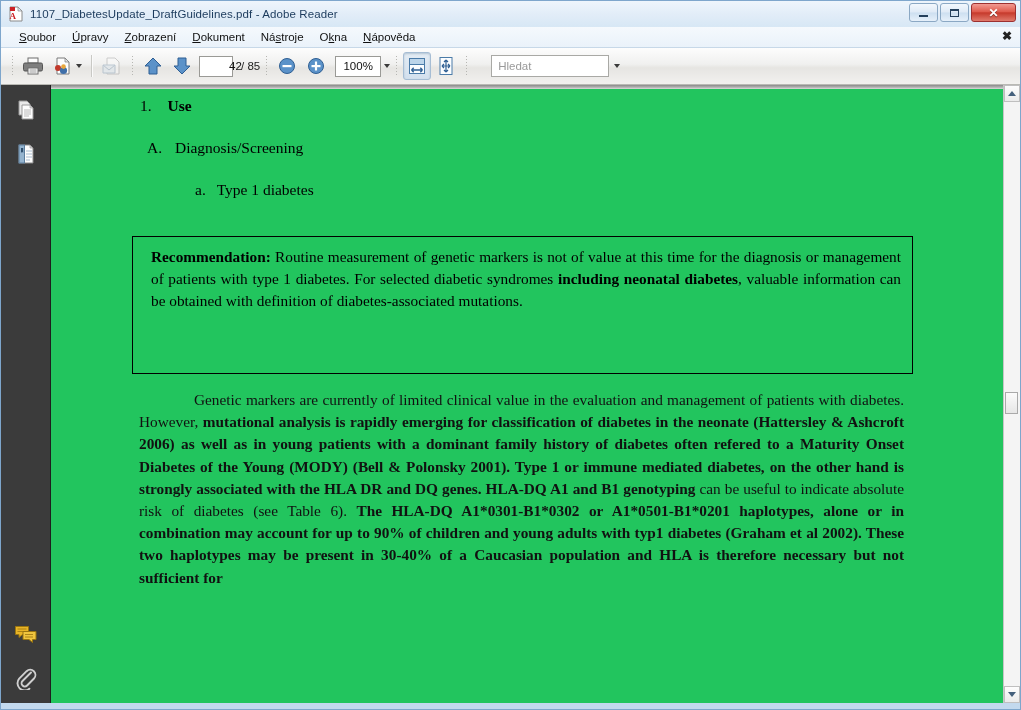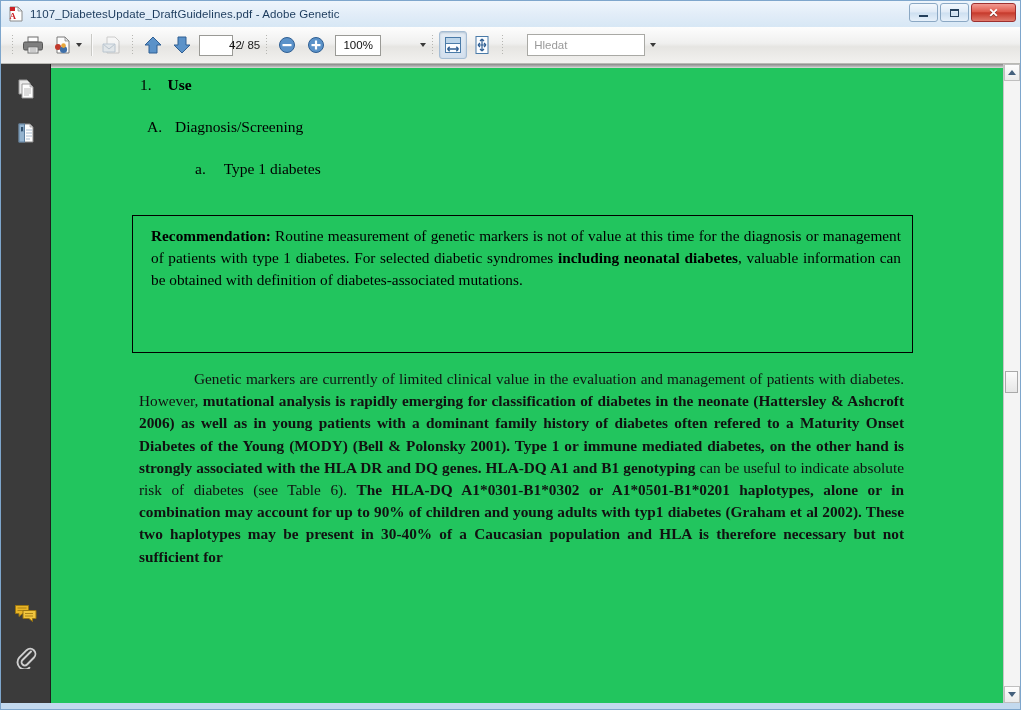--- a/index.html
+++ b/index.html
@@ -99,21 +99,21 @@
     width: 34px; height: 21px; border: 1px solid #9a9a96; background: #fff;
     font-size: 11.5px; color: #111; text-align: center; line-height: 19px;
     margin-left: 2px;
     padding-left: 29px;
   }
   .page-total { font-size: 11.5px; color: #222; margin-left: 7px; white-space: nowrap; }
   .zoom-field {
     width: 46px; height: 21px; border: 1px solid #9a9a96; background: #fff;
     font-size: 11.5px; color: #111; text-align: center; line-height: 19px;
   }
-  .zoom-combo { display: flex; align-items: center; margin-left: 4px; gap: 36px; }
+  .zoom-combo { display: flex; align-items: center; margin-left: 4px; }
   #search-box {
     width: 118px; height: 22px; border: 1px solid #a9a9a5; background: #fff;
     display: flex; align-items: center; padding-left: 6px; margin-left: 18px;
   }
   #search-placeholder { font-size: 11.5px; color: #9a9a9a; }
 
   
   #body-area { flex: 1; display: flex; min-height: 0; position: relative; }
 
   
@@ -190,34 +190,44 @@
 
   <div id="title-bar">
     <div id="title-icon">
       <svg width="16" height="16" viewBox="0 0 16 16">
         <path d="M2 1 h8 l4 4 v10 h-12 z" fill="#ffffff" stroke="#8a8a8a" stroke-width="1"></path>
         <path d="M10 1 l4 4 h-4 z" fill="#dfe8f2" stroke="#8a8a8a" stroke-width=".7"></path>
         <rect x="2" y="1" width="5" height="4" fill="#cc2126"></rect>
         <text x="4.8" y="13" font-family="Liberation Serif, serif" font-size="9" font-weight="bold" fill="#cc2126" text-anchor="middle">A</text>
       </svg>
     </div>
-    <div id="title-text">1107_DiabetesUpdate_DraftGuidelines.pdf - Adobe Genetic</div>
+    <div id="title-text">1107_DiabetesUpdate_DraftGuidelines.pdf - Adobe Reader</div>
     <div class="win-btns">
       <div class="win-btn">
         <div class="glyph-min"></div>
       </div>
       <div class="win-btn">
         <div class="glyph-max"></div>
       </div>
       <div class="win-btn close">
         <span class="glyph-close">✕</span>
       </div>
     </div>
   </div>
 
+  <div id="menu-bar">
+    <div class="menu-item"><u>S</u>oubor</div>
+    <div class="menu-item"><u>Ú</u>pravy</div>
+    <div class="menu-item"><u>Z</u>obrazení</div>
+    <div class="menu-item"><u>D</u>okument</div>
+    <div class="menu-item">Ná<u>s</u>troje</div>
+    <div class="menu-item">O<u>k</u>na</div>
+    <div class="menu-item"><u>N</u>ápověda</div>
+    <div id="menu-close-x">✖</div>
+  </div>
 
   <div id="toolbar">
     <div class="tb-grip"></div>
 
     <div class="tb-btn">
       <svg width="22" height="22" viewBox="0 0 22 22">
         <rect x="6" y="3" width="10" height="5" fill="#fdfdfd" stroke="#6d6d6d"></rect>
         <path d="M3 8 h16 a1.5 1.5 0 0 1 1.5 1.5 v5 a1.5 1.5 0 0 1 -1.5 1.5 h-16
                  a1.5 1.5 0 0 1 -1.5 -1.5 v-5 a1.5 1.5 0 0 1 1.5 -1.5 z" fill="#7e7e7e" stroke="#555"></path>
         <rect x="6" y="13" width="10" height="6" fill="#fdfdfd" stroke="#6d6d6d"></rect>
@@ -366,21 +376,21 @@
             <span class="bold" style="margin-left:12px;">Use</span>
           </div>
 
           <div class="doc-line" style="position:absolute; left:96px; top:51px;">
             <span>A.</span>
             <span style="margin-left:9px;">Diagnosis/Screening</span>
           </div>
 
           <div class="doc-line" style="position:absolute; left:144px; top:93px;">
             <span>a.</span>
-            <span style="margin-left:14px;text-align:right;">Type 1 diabetes</span>
+            <span style="margin-left:7px;text-align:right;">Type 1 diabetes</span>
           </div>
 
           <div id="rec-box">
             <div id="rec-text"><span class="bold">Recommendation:</span><span>  Routine measurement of genetic markers is not of value at this time for the diagnosis or management of patients with type 1 diabetes.  For selected diabetic syndromes </span><span class="bold">including neonatal diabetes</span><span>, valuable information can be obtained with definition of diabetes-associated mutations.</span></div>
           </div>
 
           <div class="doc-p" style="position:absolute; left:88px; top:300px; width:765px; text-indent:55px;"><span>Genetic markers are currently of limited clinical value in the evaluation and management of patients with diabetes. However, </span><span class="bold">mutational analysis is rapidly emerging for classification of diabetes in the neonate (Hattersley &amp; Ashcroft 2006) as well as in young patients with a dominant family history of diabetes often refered to a Maturity Onset Diabetes of the Young (MODY) (Bell &amp; Polonsky 2001).  Type 1 or immune mediated diabetes, on the other hand is strongly associated with the HLA DR and DQ genes.  HLA-DQ A1 and B1 genotyping</span><span> can be useful to indicate absolute risk of diabetes (see Table 6). </span><span class="bold">The HLA-DQ A1*0301-B1*0302 or A1*0501-B1*0201 haplotypes, alone or in combination may account for up to 90% of children and young adults with typ1 diabetes (Graham et al 2002). These two haplotypes may be present in 30-40% of a Caucasian population and  HLA is therefore necessary but not sufficient for</span></div>
 
         </div>
       </div>

